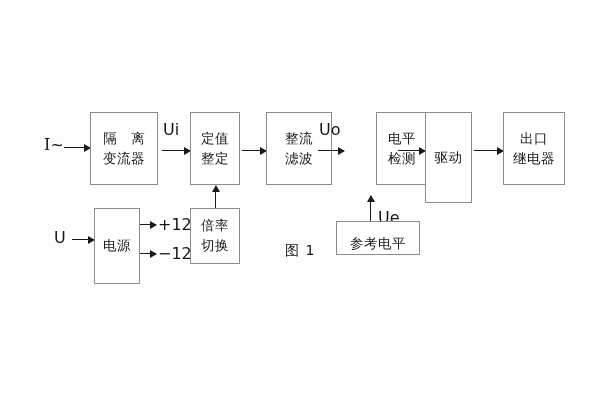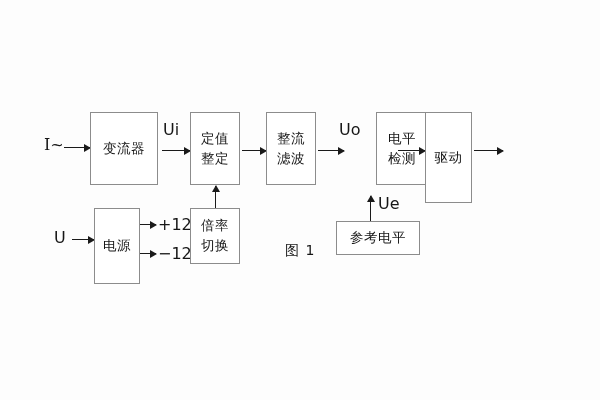--- a/index.html
+++ b/index.html
@@ -91,54 +91,59 @@
 </head>
 <body>
 
 <div id="canvas">
 
   <div class="label serif" style="left:44px; top:135px;">I~</div>
 
   <div class="harrow" style="left:64px; top:147px; width:26px;"></div>
 
   <div class="block" style="left:90px; top:112px; width:68px; height:73px;">
+    <span class="ln spaced">隔 离</span>
     <span class="ln">变流器</span>
   </div>
 
   <div class="label" style="left:163px; top:120px;">Ui</div>
   <div class="harrow" style="left:162px; top:150px; width:28px;"></div>
 
   <div class="block" style="left:190px; top:112px; width:50px; height:73px;">
     <span class="ln">定值</span>
     <span class="ln">整定</span>
   </div>
 
   <div class="harrow" style="left:242px; top:150px; width:24px;"></div>
 
-  <div class="block" style="left:266px; top:112px; width:50px; height:73px;">
+  <div class="block" style="left:266px; top:112px; width:66px; height:73px;">
     <span class="ln">整流</span>
     <span class="ln">滤波</span>
   </div>
 
-  <div class="label" style="left:319px; top:120px;margin-left:20px;">Uo</div>
+  <div class="label" style="left:319px; top:120px;">Uo</div>
   <div class="harrow" style="left:318px; top:150px; width:26px;"></div>
 
   <div class="block" style="left:344px; top:112px; width:52px; height:73px;margin-left:32px;">
     <span class="ln">电平</span>
     <span class="ln">检测</span>
   </div>
 
   <div class="harrow" style="left:398px; top:150px; width:27px;"></div>
 
   <div class="block" style="left:425px; top:112px; width:47px; height:91px;">
     <span class="ln">驱动</span>
   </div>
 
   <div class="harrow" style="left:474px; top:150px; width:29px;"></div>
 
+  <div class="block" style="left:503px; top:112px; width:62px; height:73px;">
+    <span class="ln">出口</span>
+    <span class="ln">继电器</span>
+  </div>
 
   <div class="label" style="left:54px; top:228px;">U</div>
 
   <div class="harrow" style="left:72px; top:239px; width:22px;"></div>
 
   <div class="block" style="left:94px; top:208px; width:46px; height:76px;">
     <span class="ln">电源</span>
   </div>
 
   <div class="harrow" style="left:140px; top:224px; width:16px;"></div>
@@ -147,22 +152,22 @@
   <div class="harrow" style="left:140px; top:253px; width:16px;"></div>
   <div class="label" style="left:158px; top:244px;">−12V</div>
 
   <div class="block" style="left:190px; top:208px; width:50px; height:56px;">
     <span class="ln">倍率</span>
     <span class="ln">切换</span>
   </div>
 
   <div class="varrow" style="left:215px; top:186px; height:22px;"></div>
 
-  <div class="label" style="left:378px; top:194px;">Ue</div>
+  <div class="label" style="left:378px; top:208px;">Ue</div>
   <div class="varrow" style="left:370px; top:196px; height:25px;"></div>
 
-  <div class="block" style="left:336px; top:221px; width:84px; height:34px;">
+  <div class="block" style="left:336px; top:221px; width:84px; height:34px;justify-content:flex-end;">
     <span class="ln">参考电平</span>
   </div>
 
   <div class="caption" style="left:285px; top:242px;">图 1</div>
 
 </div>
 
 </body></html>

